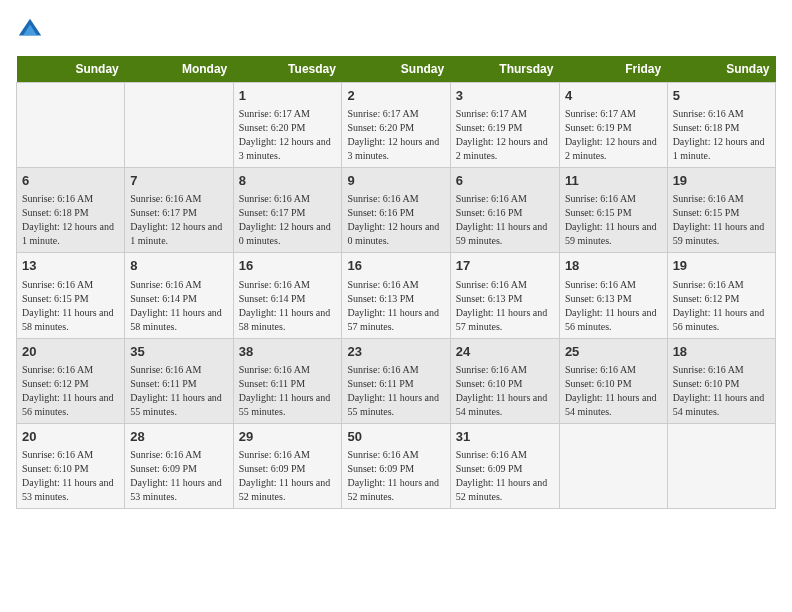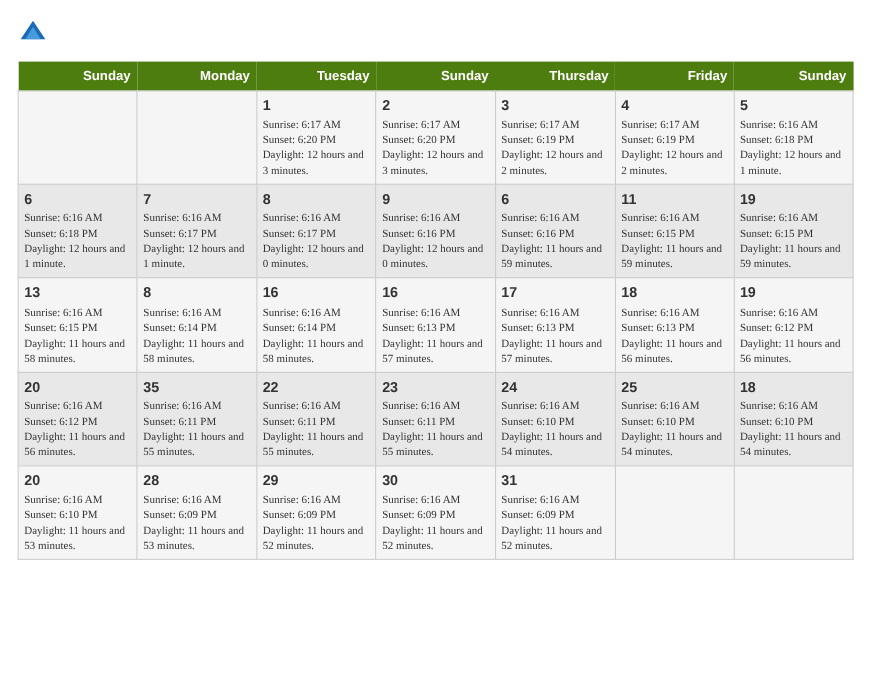--- a/index.html
+++ b/index.html
@@ -252,21 +252,21 @@
 Sunset: 6:12 PM
 Daylight: 11 hours and 56 minutes.</div>
         </td>
         <td>
           <div class="day-number">35</div>
           <div class="day-detail" style="white-space: pre-line;">Sunrise: 6:16 AM
 Sunset: 6:11 PM
 Daylight: 11 hours and 55 minutes.</div>
         </td>
         <td>
-          <div class="day-number">22</div>
+          <div class="day-number">38</div>
           <div class="day-detail" style="white-space: pre-line;">Sunrise: 6:16 AM
 Sunset: 6:11 PM
 Daylight: 11 hours and 55 minutes.</div>
         </td>
         <td>
           <div class="day-number">23</div>
           <div class="day-detail" style="white-space: pre-line;">Sunrise: 6:16 AM
 Sunset: 6:11 PM
 Daylight: 11 hours and 55 minutes.</div>
         </td>
@@ -302,21 +302,21 @@
 Sunset: 6:09 PM
 Daylight: 11 hours and 53 minutes.</div>
         </td>
         <td>
           <div class="day-number">29</div>
           <div class="day-detail" style="white-space: pre-line;">Sunrise: 6:16 AM
 Sunset: 6:09 PM
 Daylight: 11 hours and 52 minutes.</div>
         </td>
         <td>
-          <div class="day-number">30</div>
+          <div class="day-number">50</div>
           <div class="day-detail" style="white-space: pre-line;">Sunrise: 6:16 AM
 Sunset: 6:09 PM
 Daylight: 11 hours and 52 minutes.</div>
         </td>
         <td>
           <div class="day-number">31</div>
           <div class="day-detail" style="white-space: pre-line;">Sunrise: 6:16 AM
 Sunset: 6:09 PM
 Daylight: 11 hours and 52 minutes.</div>
         </td>

